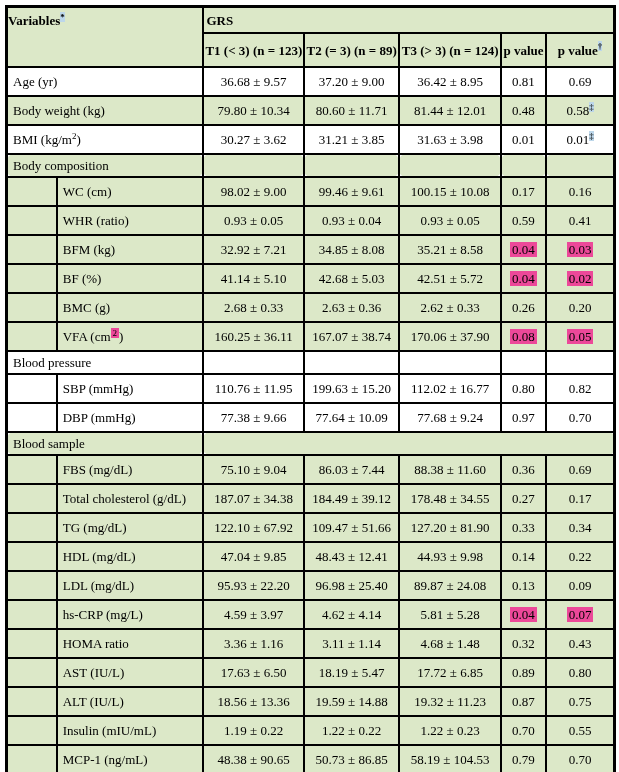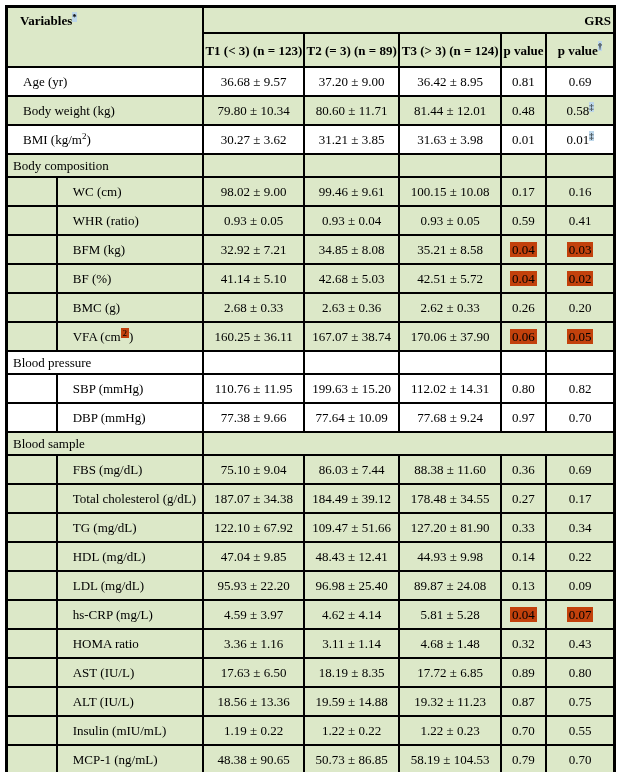--- a/index.html
+++ b/index.html
@@ -10,30 +10,30 @@
   .wrap{padding:5px 0 0 5px;}
   table{
     border-collapse:collapse;table-layout:fixed;width:611px;
     border:3px solid #000;
   }
   th,td{
     border:2px solid #000;font-size:13px;line-height:17px;
     overflow:hidden;white-space:nowrap;vertical-align:middle;
   }
   tr.shaded th, tr.shaded td{background:#dce8c8;}
-  .variables-cell{text-align:left;vertical-align:top;padding:4px 12px;font-weight:bold;}
-  .grs-cell{text-align:right;padding:2px 2px;font-weight:bold;height:20px;}
+  .variables-cell{text-align:left;vertical-align:top;padding:4px 0;font-weight:bold;}
+  .grs-cell{text-align:left;padding:2px 2px;font-weight:bold;height:20px;}
   .col-h{text-align:center;padding:6px 1px;font-weight:bold;height:20px;}
-  td.lbl{text-align:left;padding:3px 2px 3px 15px;height:21px;}
+  td.lbl{text-align:left;padding:3px 2px 3px 5px;height:21px;}
   td.indent{height:21px;}
   td.val{text-align:center;padding:3px 1px;height:21px;}
-  tr.section td{height:16px;padding:2px 5px;}
+  tr.section td{height:16px;padding:2px 5px;border-radius:7px;}
   .sup{font-size:9px;vertical-align:super;line-height:0;}
   .hl-blue{background:#bdd7ea;}
-  .hl-white{background:#c2410c;padding:0 2px;text-align:center;}
+  .hl-white{background:#ec4899;padding:0 2px;text-align:center;}
 </style>
 </head>
 <body>
 
 <div class="wrap">
   <table>
     <colgroup>
       <col style="width:50px">
         <col style="width:146px">
       <col style="width:100px">
@@ -132,37 +132,37 @@
           <td class="val">2.62 ± 0.33</td>
           <td class="val"><span>0.26</span></td>
           <td class="val"><span>0.20</span></td>
         </tr>
         <tr class="shaded data">
           <td class="indent"></td>
           <td class="lbl"><span>VFA (cm</span><span class="sup hl-white">2</span><span>)</span></td>
           <td class="val">160.25 ± 36.11</td>
           <td class="val">167.07 ± 38.74</td>
           <td class="val">170.06 ± 37.90</td>
-          <td class="val"><span class="hl-white">0.06</span></td>
+          <td class="val"><span class="hl-white">0.08</span></td>
           <td class="val"><span class="hl-white">0.05</span></td>
         </tr>
         <tr class="section">
           <td class="lbl" colspan="2"><span>Blood pressure</span></td>
           <td></td>
           <td></td>
           <td></td>
           <td></td>
           <td></td>
         </tr>
         <tr class="data">
           <td class="indent"></td>
           <td class="lbl"><span>SBP (mmHg)</span></td>
           <td class="val">110.76 ± 11.95</td>
           <td class="val">199.63 ± 15.20</td>
-          <td class="val">112.02 ± 14.31</td>
+          <td class="val">112.02 ± 16.77</td>
           <td class="val"><span>0.80</span></td>
           <td class="val"><span>0.82</span></td>
         </tr>
         <tr class="data">
           <td class="indent"></td>
           <td class="lbl"><span>DBP (mmHg)</span></td>
           <td class="val">77.38 ± 9.66</td>
           <td class="val">77.64 ± 10.09</td>
           <td class="val">77.68 ± 9.24</td>
           <td class="val"><span>0.97</span></td>
@@ -232,21 +232,21 @@
           <td class="val">3.36 ± 1.16</td>
           <td class="val">3.11 ± 1.14</td>
           <td class="val">4.68 ± 1.48</td>
           <td class="val"><span>0.32</span></td>
           <td class="val"><span>0.43</span></td>
         </tr>
         <tr class="shaded data">
           <td class="indent"></td>
           <td class="lbl"><span>AST (IU/L)</span></td>
           <td class="val">17.63 ± 6.50</td>
-          <td class="val">18.19 ± 8.35</td>
+          <td class="val">18.19 ± 5.47</td>
           <td class="val">17.72 ± 6.85</td>
           <td class="val"><span>0.89</span></td>
           <td class="val"><span>0.80</span></td>
         </tr>
         <tr class="shaded data">
           <td class="indent"></td>
           <td class="lbl"><span>ALT (IU/L)</span></td>
           <td class="val">18.56 ± 13.36</td>
           <td class="val">19.59 ± 14.88</td>
           <td class="val">19.32 ± 11.23</td>

